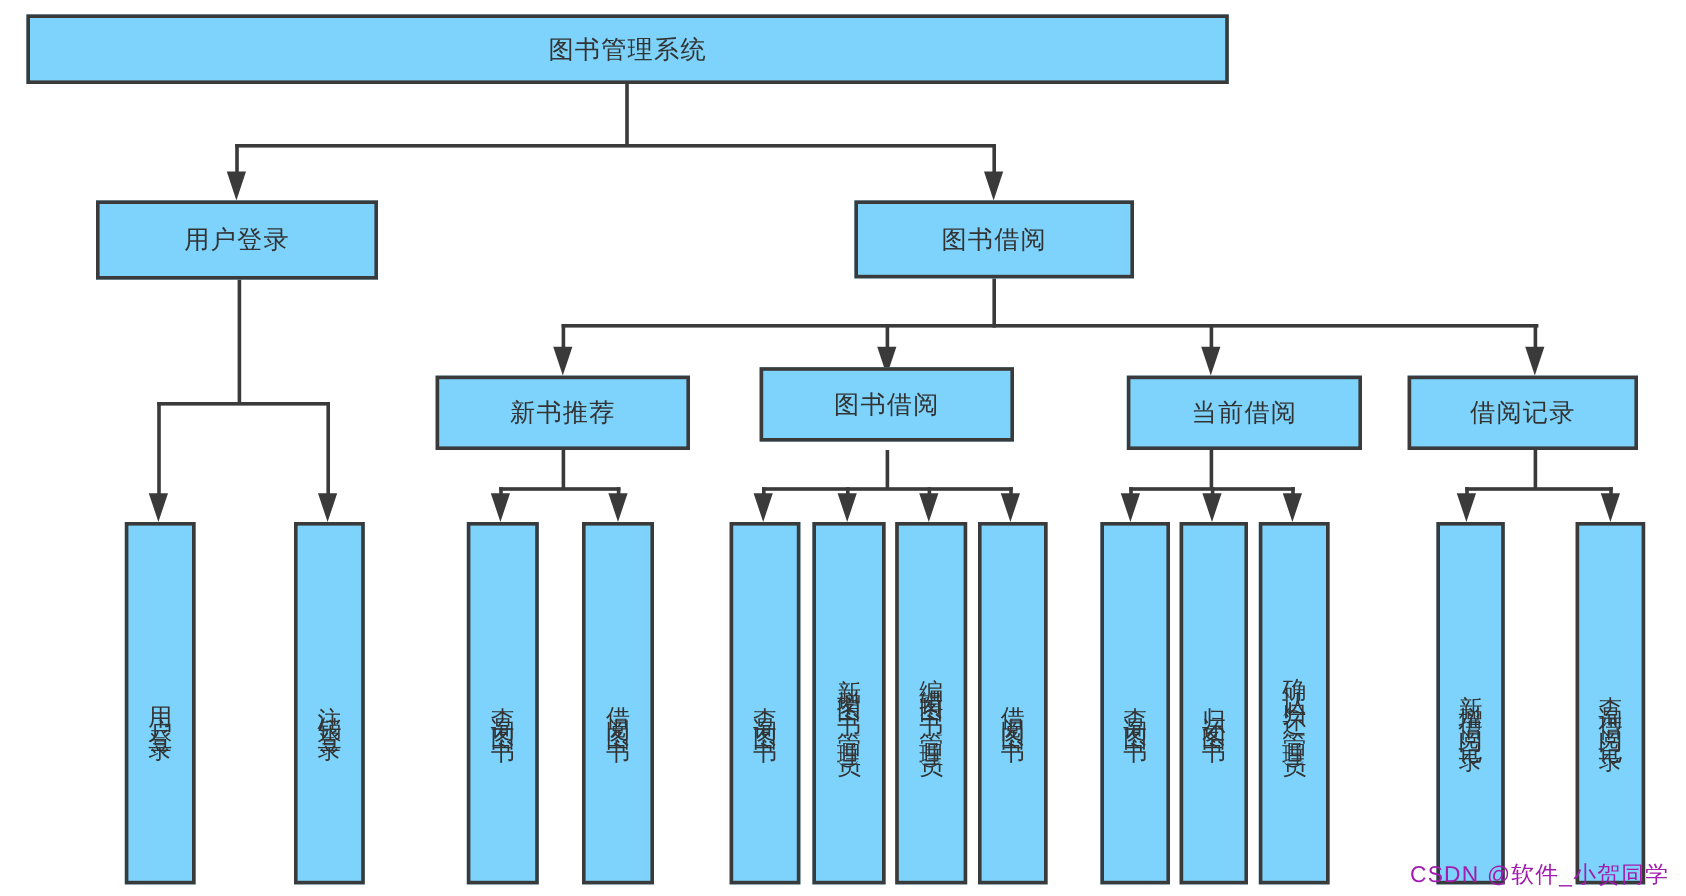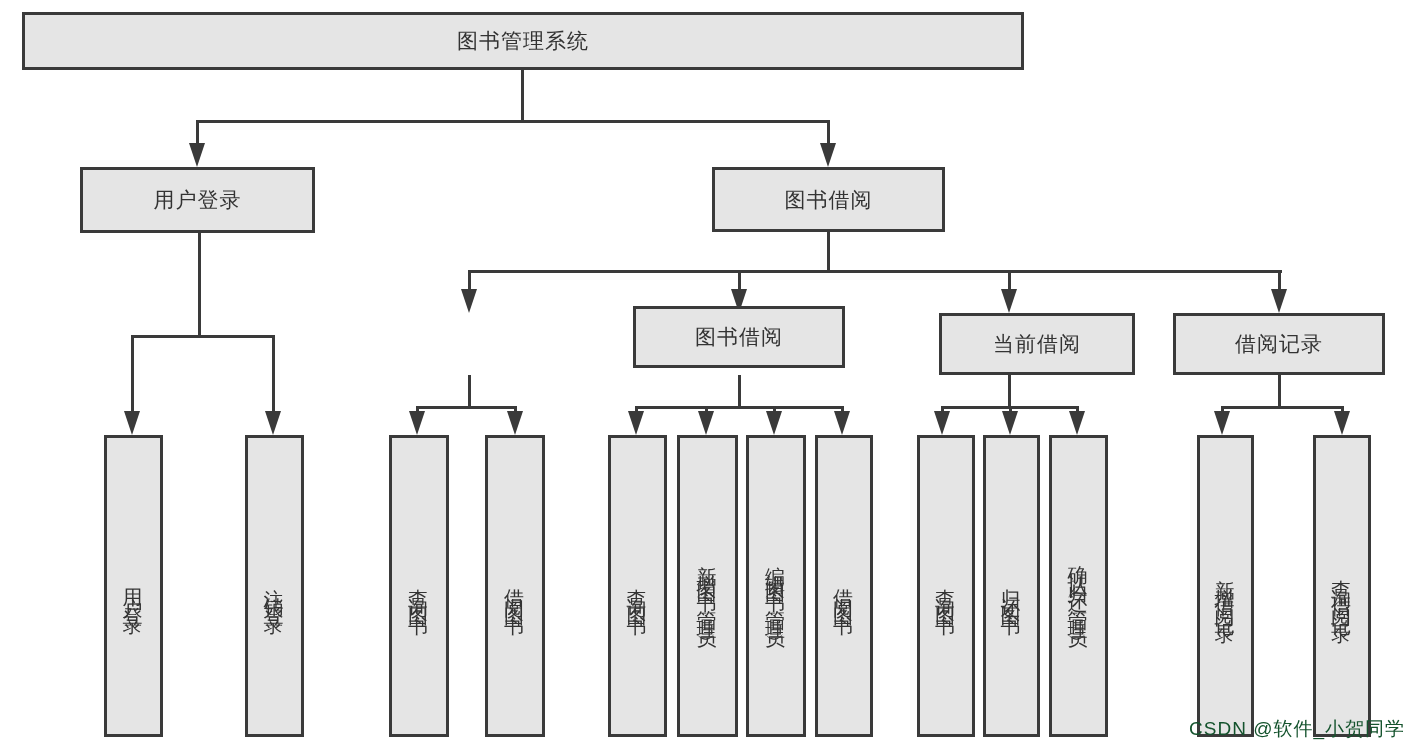--- a/index.html
+++ b/index.html
@@ -14,21 +14,21 @@
   #canvas {
     position: relative;
     width: 1405px;
     height: 747px;
     background: #ffffff;
   }
   .box {
     position: absolute;
     box-sizing: border-box;
     border: 3px solid #3a3a3a;
-    background: #e5e5e5;
+    background: #7dd3fc;
     display: flex;
     align-items: center;
     justify-content: center;
     color: #333333;
     z-index: 2;
   }
   .hnode {
     font-size: 21px;
     letter-spacing: 1px;
   }
@@ -57,24 +57,24 @@
     position: absolute;
     width: 0;
     height: 0;
     border-left: 8px solid transparent;
     border-right: 8px solid transparent;
     border-top: 24px solid #3a3a3a;
     z-index: 1;
   }
   .watermark {
     position: absolute;
-    right: 0;
+    right: 14px;
     bottom: 5px;
     font-size: 19px;
-    color: #14532d;
+    color: #a21caf;
     letter-spacing: 1px;
     z-index: 5;
   }
 </style>
 </head>
 <body>
 
 <div id="canvas">
 
   <div class="box hnode" style="left:22px; top:12px; width:1002px; height:58px;">
@@ -106,27 +106,30 @@
   <div class="hline" style="left:468px; top:270px; width:814px;"></div>
   <div class="vline" style="left:468px; top:270px; height:21px;"></div>
   <div class="arrow" style="left:461px; top:289px;"></div>
   <div class="vline" style="left:738px; top:270px; height:21px;"></div>
   <div class="arrow" style="left:731px; top:289px;"></div>
   <div class="vline" style="left:1008px; top:270px; height:21px;"></div>
   <div class="arrow" style="left:1001px; top:289px;"></div>
   <div class="vline" style="left:1278px; top:270px; height:21px;"></div>
   <div class="arrow" style="left:1271px; top:289px;"></div>
 
+  <div class="box hnode" style="left:363px; top:313px; width:212px; height:62px;">
+    <span>新书推荐</span>
+  </div>
   <div class="box hnode" style="left:633px; top:306px; width:212px; height:62px;">
     <span>图书借阅</span>
   </div>
   <div class="box hnode" style="left:939px; top:313px; width:196px; height:62px;">
     <span>当前借阅</span>
   </div>
-  <div class="box hnode" style="left:1173px; top:313px; width:212px; height:62px;">
+  <div class="box hnode" style="left:1173px; top:313px; width:192px; height:62px;">
     <span>借阅记录</span>
   </div>
 
   <div class="vline" style="left:468px; top:375px; height:33px;"></div>
   <div class="hline" style="left:416px; top:406px; width:101px;"></div>
   <div class="vline" style="left:416px; top:406px; height:7px;"></div>
   <div class="arrow" style="left:409px; top:411px;"></div>
   <div class="vline" style="left:514px; top:406px; height:7px;"></div>
   <div class="arrow" style="left:507px; top:411px;"></div>
 

